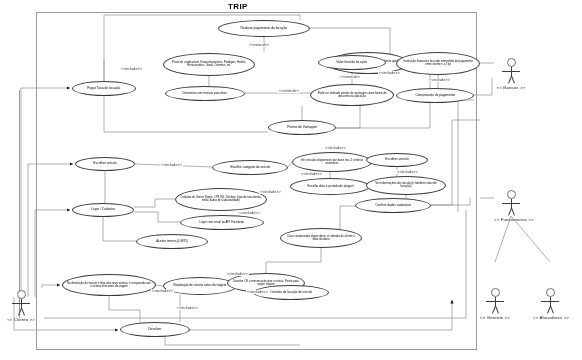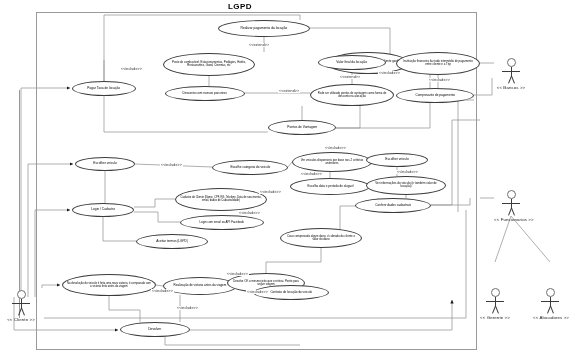--- a/index.html
+++ b/index.html
@@ -228,21 +228,21 @@
       <path d="M321,248 L321,262 L266,262 L266,273"></path>
 
       <path d="M511,216 L495,262"></path>
       <path d="M511,216 L550,262"></path>
     </g>
   </svg>
 
   <div class="system-box" style="left:36px; top:12px; width:441px; height:338px;"></div>
   <div class="system-box" style="left:19px; top:90px; width:38px; height:228px; border-right:none; border-top:none; border-bottom:none;"></div>
 
-  <div class="diagram-title" style="left:228px; top:2px;">LGPD</div>
+  <div class="diagram-title" style="left:228px; top:2px;">TRIP</div>
 
   <div class="usecase" style="left:218px; top:20px; width:92px; height:17px; font-size:3.4px;">
       <span>Realizar pagamento da locação</span>
     </div>
   <div class="usecase" style="left:327px; top:52px; width:82px; height:22px; font-size:3.0px;">
       <span>Ter o pagamento for + de R$250,00 o cliente ganha 1 ponto de vantagem</span>
     </div>
   <div class="usecase" style="left:163px; top:53px; width:92px; height:23px; font-size:2.9px;">
       <span>Posto de combustivel, Estacionamentos, Pedágios, Hotéis, Restaurantes, Good, Cinemas, etc</span>
     </div>

